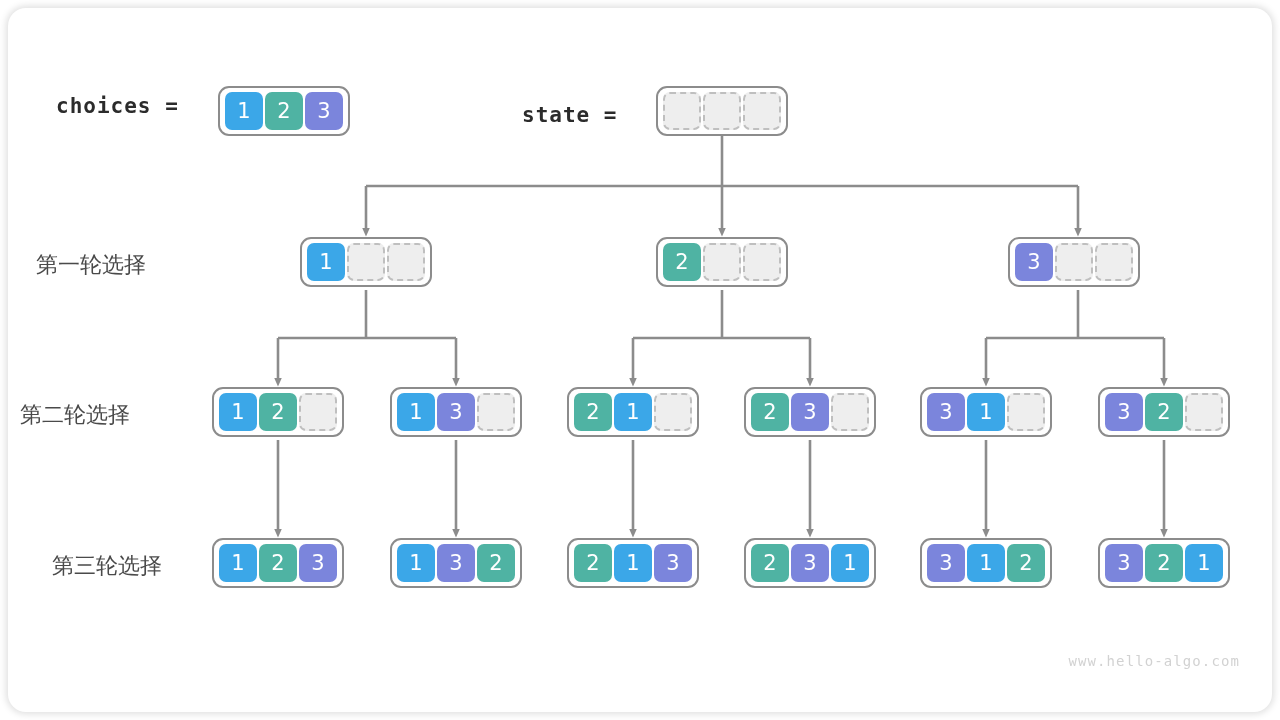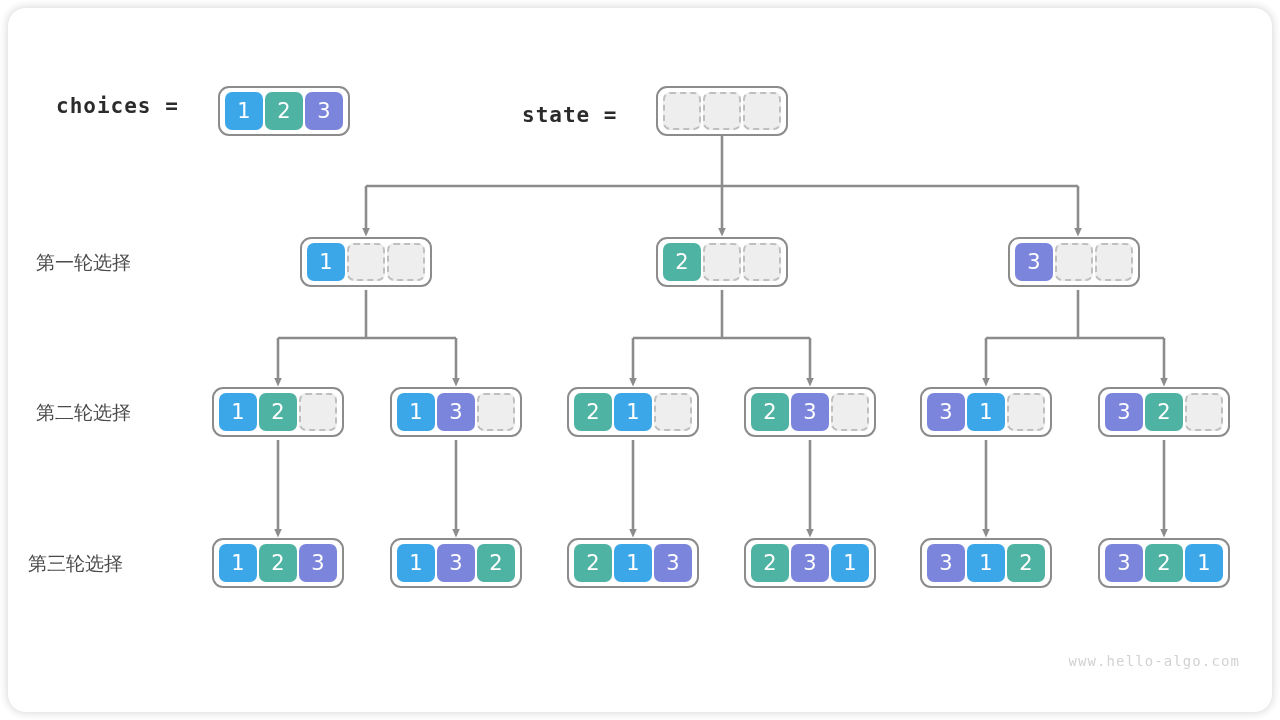--- a/index.html
+++ b/index.html
@@ -42,21 +42,21 @@
     font-family: "DejaVu Sans Mono", "Liberation Mono", monospace;
     font-size: 21px;
     font-weight: bold;
     color: #2b2b2b;
     letter-spacing: 1px;
     white-space: nowrap;
   }
   .row-label {
     position: absolute;
     font-family: "DejaVu Sans", "Liberation Sans", sans-serif;
-    font-size: 19px;
+    font-size: 22px;
     color: #4a4a4a;
     white-space: nowrap;
     text-align: right;
   }
   .watermark {
     position: absolute;
     right: 40px;
     bottom: 51px;
     font-family: "DejaVu Sans Mono", "Liberation Mono", monospace;
     font-size: 14px;
@@ -140,22 +140,22 @@
       <path d="M810,440 L810,533" marker-end="url(#arrowhead)"></path>
       <path d="M986,440 L986,533" marker-end="url(#arrowhead)"></path>
       <path d="M1164,440 L1164,533" marker-end="url(#arrowhead)"></path>
     </g>
   </svg>
 
   <div class="mono-label" style="left:56px; top:94px;">choices  =</div>
   <div class="mono-label" style="left:522px; top:103px;">state  =</div>
 
   <div class="row-label" style="left:36px; top:250px;">第一轮选择</div>
-  <div class="row-label" style="left:36px; top:400px;">第二轮选择</div>
-  <div class="row-label" style="left:28px; top:551px;">第三轮选择</div>
+  <div class="row-label" style="left:20px; top:400px;">第二轮选择</div>
+  <div class="row-label" style="left:52px; top:551px;">第三轮选择</div>
 
   <div id="boxes">
       <div class="array-box" style="left: 218px; top: 86px;">
         <div class="cell v1">1</div>
         <div class="cell v2">2</div>
         <div class="cell v3">3</div>
       </div>
       <div class="array-box" style="left: 656px; top: 86px;">
         <div class="cell empty"></div>
         <div class="cell empty"></div>

